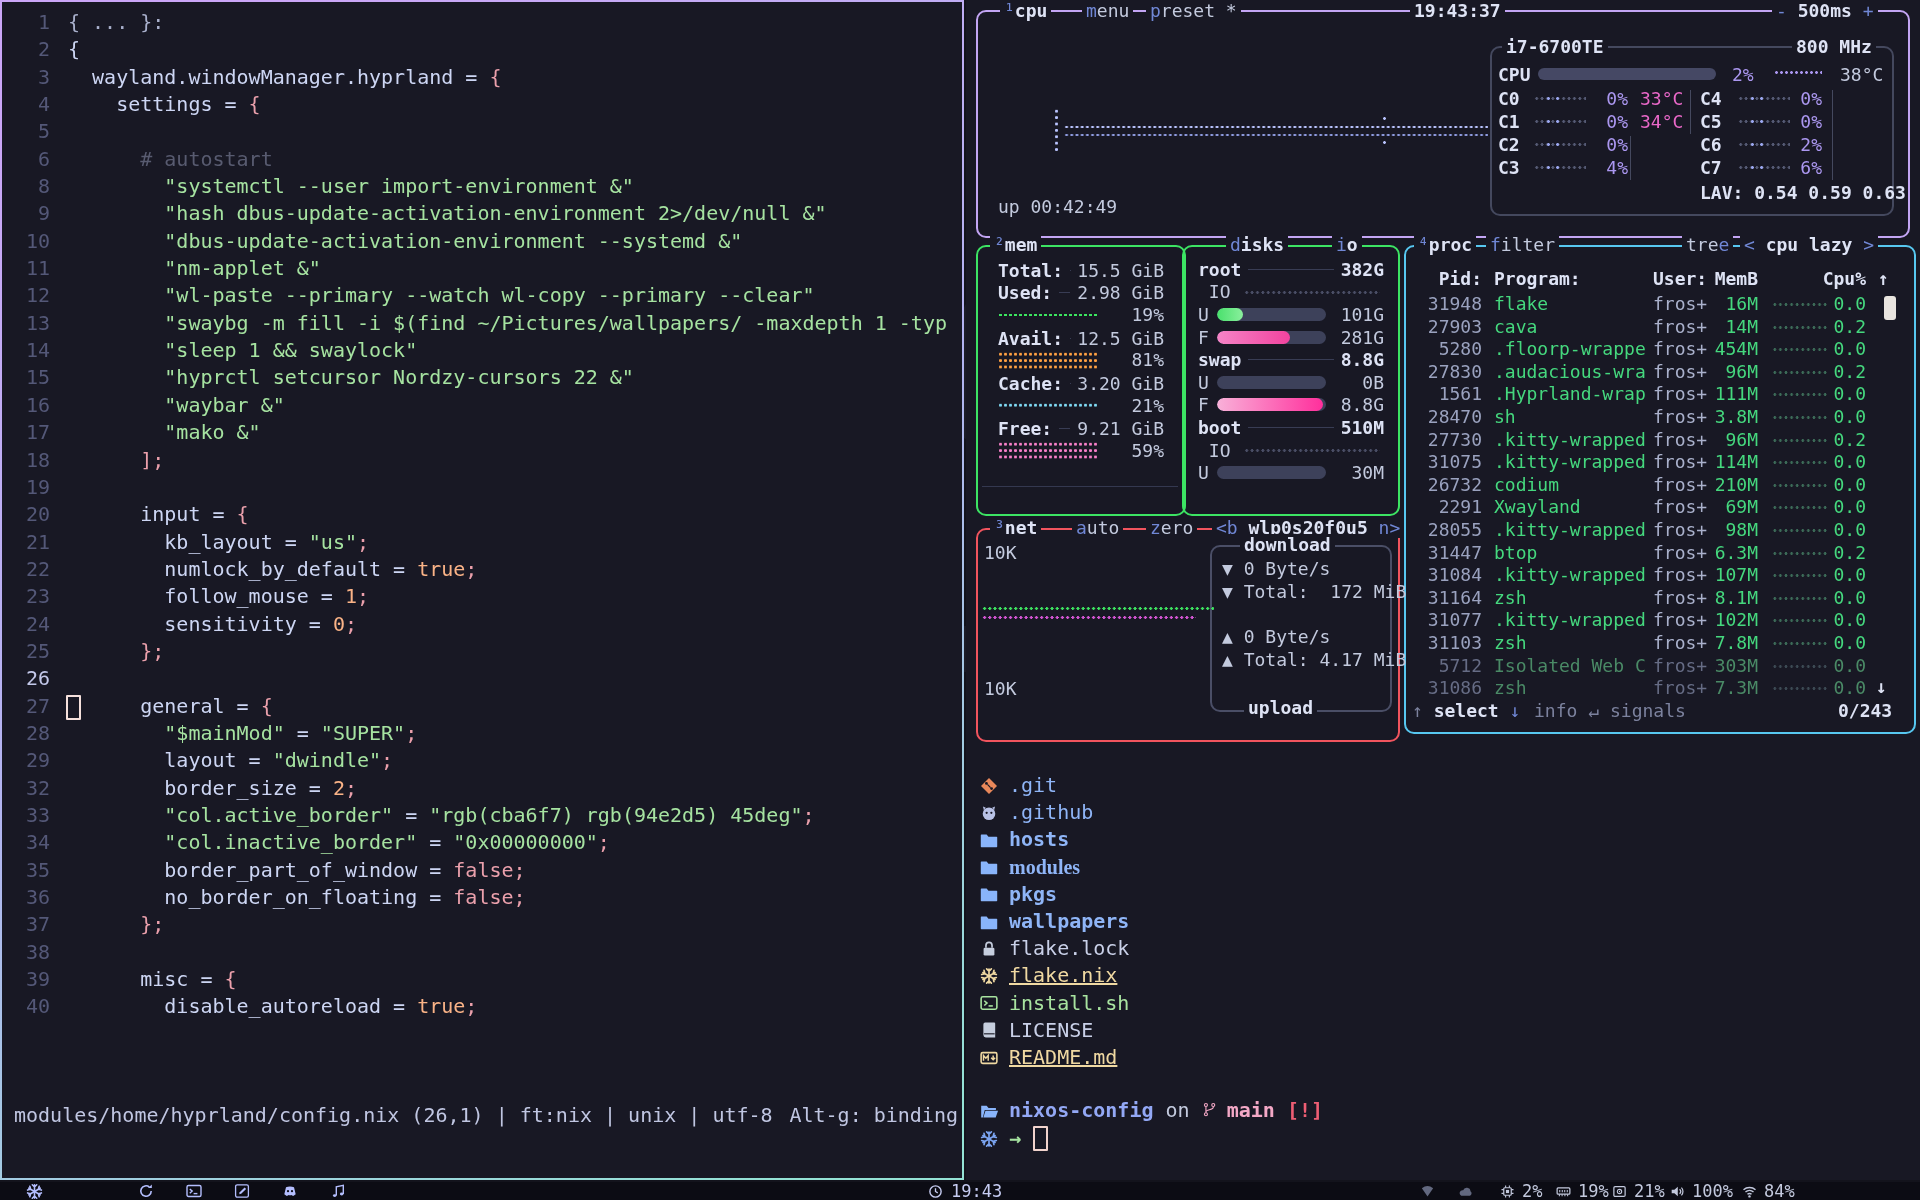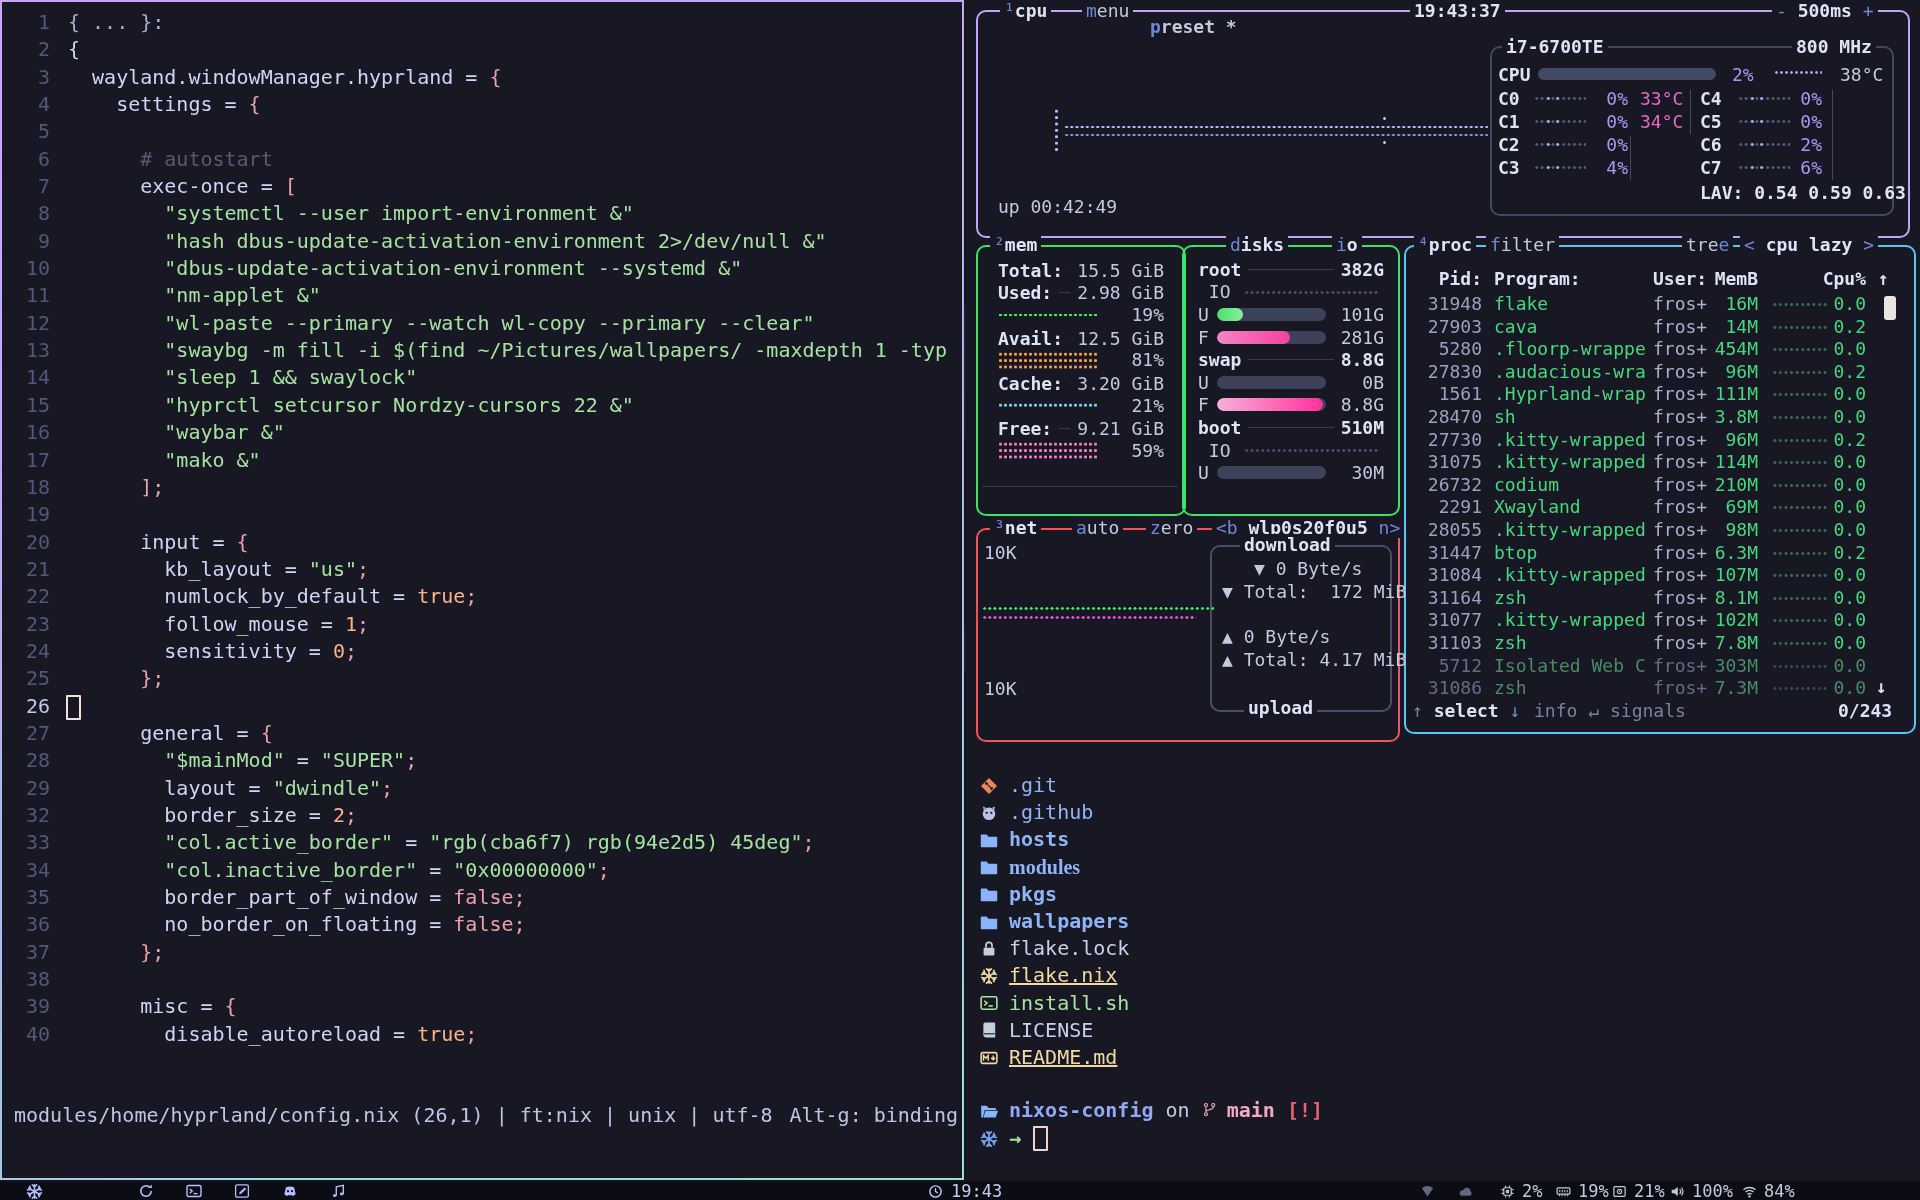--- a/index.html
+++ b/index.html
@@ -60,21 +60,20 @@
 <div id="screen">
 
   <div id="editor" class="win">
     <div id="code">
         <div class="cl"><span class="g">1</span><span style="padding-left:0px"></span><span class="c-p1">{ ... }:</span></div>
         <div class="cl"><span class="g">2</span><span style="padding-left:0px"></span><span class="c-fg">{</span></div>
         <div class="cl"><span class="g">3</span><span style="padding-left:24.08px"></span><span class="c-fg">wayland.windowManager.hyprland = </span><span class="c-rose">{</span></div>
         <div class="cl"><span class="g">4</span><span style="padding-left:48.16px"></span><span class="c-fg">settings = </span><span class="c-rose">{</span></div>
         <div class="cl"><span class="g">5</span><span style="padding-left:0px"></span></div>
         <div class="cl"><span class="g">6</span><span style="padding-left:72.24px"></span><span class="c-com"># autostart</span></div>
-        <div class="cl"><span class="g">7</span><span style="padding-left:72.24px"></span><span class="c-fg">exec-once = </span><span class="c-rose">[</span></div>
         <div class="cl"><span class="g">8</span><span style="padding-left:96.32px"></span><span class="c-green">"systemctl --user import-environment &amp;"</span></div>
         <div class="cl"><span class="g">9</span><span style="padding-left:96.32px"></span><span class="c-green">"hash dbus-update-activation-environment 2&gt;/dev/null &amp;"</span></div>
         <div class="cl"><span class="g">10</span><span style="padding-left:96.32px"></span><span class="c-green">"dbus-update-activation-environment --systemd &amp;"</span></div>
         <div class="cl"><span class="g">11</span><span style="padding-left:96.32px"></span><span class="c-green">"nm-applet &amp;"</span></div>
         <div class="cl"><span class="g">12</span><span style="padding-left:96.32px"></span><span class="c-green">"wl-paste --primary --watch wl-copy --primary --clear"</span></div>
         <div class="cl"><span class="g">13</span><span style="padding-left:96.32px"></span><span class="c-green">"swaybg -m fill -i $(find ~/Pictures/wallpapers/ -maxdepth 1 -typ</span></div>
         <div class="cl"><span class="g">14</span><span style="padding-left:96.32px"></span><span class="c-green">"sleep 1 &amp;&amp; swaylock"</span></div>
         <div class="cl"><span class="g">15</span><span style="padding-left:96.32px"></span><span class="c-green">"hyprctl setcursor Nordzy-cursors 22 &amp;"</span></div>
         <div class="cl"><span class="g">16</span><span style="padding-left:96.32px"></span><span class="c-green">"waybar &amp;"</span></div>
         <div class="cl"><span class="g">17</span><span style="padding-left:96.32px"></span><span class="c-green">"mako &amp;"</span></div>
@@ -237,21 +236,21 @@
 <div style="position: absolute; inset: 0px; z-index: 2; pointer-events: none;">
       <div style="left: 976px; top: 10px; width: 930px; height: 224px; border: 2px solid rgb(195, 165, 244); border-radius: 10px; position: absolute; z-index: 2;"></div>
       <div style="left: 976px; top: 245px; width: 206px; height: 267px; border: 2px solid rgb(60, 228, 99); border-radius: 10px; position: absolute; z-index: 2;"></div>
       <div style="left: 1182px; top: 245px; width: 214px; height: 267px; border: 2px solid rgb(60, 228, 99); border-radius: 10px; position: absolute; z-index: 2;"></div>
       <div style="left: 976px; top: 528px; width: 420px; height: 210px; border: 2px solid rgb(241, 84, 94); border-radius: 10px; position: absolute; z-index: 2;"></div>
       <div style="left: 1404px; top: 245px; width: 508px; height: 485px; border: 2px solid rgb(87, 199, 240); border-radius: 10px; position: absolute; z-index: 2;"></div>
       <div style="left: 1490px; top: 46px; width: 400px; height: 166px; border: 2px solid rgb(68, 72, 94); border-radius: 10px; position: absolute; z-index: 2;"></div>
       <div style="left: 1210px; top: 545px; width: 178px; height: 163px; border: 2px solid rgb(74, 78, 102); border-radius: 10px; position: absolute; z-index: 2;"></div>
       <div class="patch abs" style="left: 1000px; top: 0px;"><span class="hk">¹</span><span class="bw">cpu</span></div>
       <div class="patch abs" style="left: 1082px; top: 0px;"><span class="hk">m</span>enu</div>
-      <div class="patch abs" style="left: 1146px; top: 16px; font-weight: bold;"><span class="hk">p</span>reset *</div>
+      <div class="patch abs" style="left: 1146px; top: 0px;"><span class="hk">p</span>reset *</div>
       <div class="patch abs" style="left: 1410px; top: 0px;"><span class="bw">19:43:37</span></div>
       <div class="patch abs" style="left: 1772px; top: 0px;"><span class="hk">-</span> <span class="bw">500ms</span> <span class="hk">+</span></div>
       <div class="patch abs" style="left: 1502px; top: 36px;"><span class="bw">i7-6700TE</span></div>
       <div class="patch abs" style="left: 1792px; top: 36px;"><span class="bw">800 MHz</span></div>
       <div class="patch abs" style="left: 994px; top: 196px;">up 00:42:49</div>
       <div class="dots abs" style="left: 1064px; top: 124px; width: 424px; height: 5px; --dc: #b9c3fe; background-size: 5.2px 6px;"></div>
       <div class="dots abs" style="left: 1064px; top: 132px; width: 424px; height: 5px; --dc: #8e9be0; background-size: 5.2px 6px;"></div>
       <div class="dots abs" style="left: 1054px; top: 108px; width: 5px; height: 46px; --dc: #b9c3fe; background-size: 5px 6.4px;"></div>
       <div class="dots abs" style="left: 1382px; top: 116px; width: 5px; height: 5px; --dc: #b9c3fe; background-size: 5px 5px;"></div>
       <div class="dots abs" style="left: 1382px; top: 140px; width: 5px; height: 5px; --dc: #b9c3fe; background-size: 5px 5px;"></div>
@@ -330,21 +329,21 @@
       <div class="patch abs" style="left: 990px; top: 517px;"><span class="hk">³</span><span class="bw">net</span></div>
       <div class="patch abs" style="left: 1072px; top: 517px;"><span class="hk">a</span>uto</div>
       <div class="patch abs" style="left: 1146px; top: 517px;"><span class="hk">z</span>ero</div>
       <div class="patch abs" style="left: 1212px; top: 517px;"><span class="hk">&lt;b </span><span class="bw">wlp0s20f0u5</span><span class="hk"> n&gt;</span></div>
       <div class="bt18 abs z3" style="left: 984px; top: 542px;">10K</div>
       <div class="bt18 abs z3" style="left: 984px; top: 678px;">10K</div>
       <div class="dots abs" style="left: 982px; top: 606px; width: 232px; height: 5px; --dc: #3de05f; background-size: 5.2px 5px;"></div>
       <div class="dots abs" style="left: 982px; top: 615px; width: 214px; height: 5px; --dc: #d255d2; background-size: 5.2px 5px;"></div>
       <div class="patch abs" style="left: 1240px; top: 534px;"><span class="bw">download</span></div>
       <div class="patch abs" style="left: 1244px; top: 697px;"><span class="bw">upload</span></div>
-      <div class="bt18 abs z3" style="left: 1222px; top: 558px; margin-left: 32px;">▼ 0 Byte/s</div>
+      <div class="bt18 abs z3" style="left: 1222px; top: 558px;">▼ 0 Byte/s</div>
       <div class="bt18 abs z3" style="left: 1222px; top: 581px;">▼ Total:  172 MiB</div>
       <div class="bt18 abs z3" style="left: 1222px; top: 626px;">▲ 0 Byte/s</div>
       <div class="bt18 abs z3" style="left: 1222px; top: 649px;">▲ Total: 4.17 MiB</div>
       <div class="patch abs" style="left: 1414px; top: 234px;"><span class="hk">⁴</span><span class="bw">proc</span></div>
       <div class="patch abs" style="left: 1486px; top: 234px;"><span class="hk">f</span>ilter</div>
       <div class="patch abs" style="left: 1682px; top: 234px;">tre<span class="hk">e</span></div>
       <div class="patch abs" style="left: 1740px; top: 234px;"><span class="hk">&lt;</span><span class="bw"> cpu lazy </span><span class="hk">&gt;</span></div>
       <div class="prow abs" style="left: 1410px; top: 268px; width: 478px; z-index: 3;"><span class="pid bw" style="color:#dee3f5">Pid:</span><span class="prog bw" style="color:#dee3f5">Program:</span><span class="pusr bw" style="color:#dee3f5">User:</span><span class="pmem bw" style="color:#dee3f5">MemB</span><span class="pcpu bw" style="color:#dee3f5">Cpu%</span><span style="left:468px;color:#dee3f5" class="b">↑</span></div>
       <div class="prow abs" style="left: 1410px; top: 293px; width: 478px; z-index: 3;"><span class="pid">31948</span><span class="prog">flake</span><span class="pusr">fros+</span><span class="pmem">16M</span><span class="pcpu">0.0</span><span class="pgraph dots" style="--dc: #3c6b58; background-size: 5.6px 5px;"></span></div>
       <div class="prow abs" style="left: 1410px; top: 315.6px; width: 478px; z-index: 3;"><span class="pid">27903</span><span class="prog">cava</span><span class="pusr">fros+</span><span class="pmem">14M</span><span class="pcpu">0.2</span><span class="pgraph dots" style="--dc: #3c6b58; background-size: 5.6px 5px;"></span></div>

